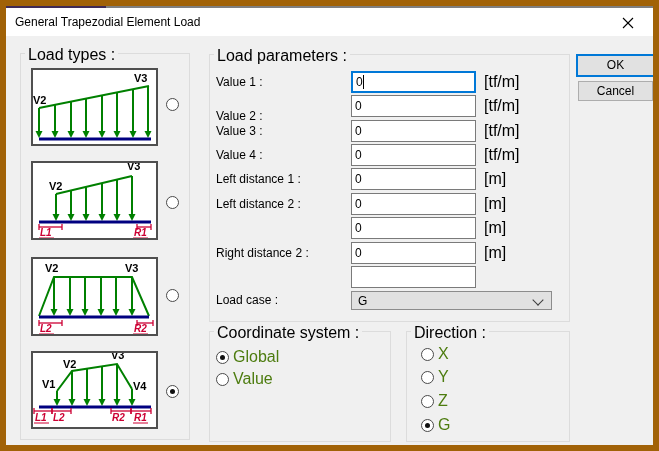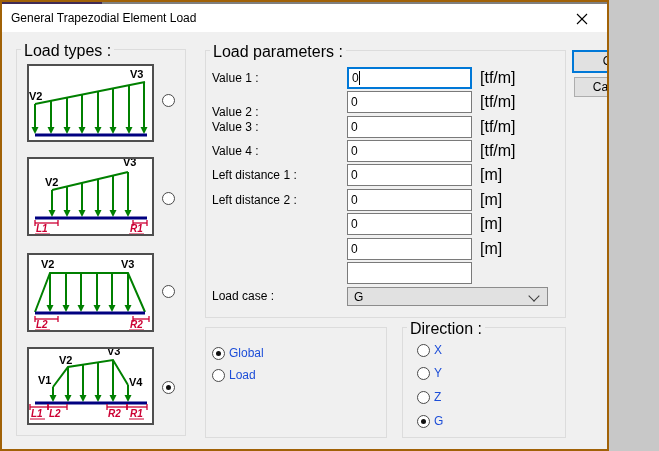--- a/index.html
+++ b/index.html
@@ -1,29 +1,29 @@
 <!DOCTYPE html>
 <html><head>
 <meta charset="utf-8">
 <style>
   html,body{margin:0;padding:0;background:#c8c8c8;}
-  .window{position:relative;width:609px;height:451px;background:#f0f0f0;
-    font-family:"Liberation Sans",sans-serif;border:2px solid #a16207;box-sizing:border-box;overflow:hidden;}
+  .window{position:relative;width:659px;height:451px;background:#f0f0f0;
+    font-family:"Liberation Sans",sans-serif;border:6px solid #a16207;box-sizing:border-box;overflow:hidden;}
   .strip{position:absolute;top:0;left:0;width:100%;height:2px;background:#7f7f7f;z-index:5}
   .strip-p{position:absolute;top:0;left:0;width:100px;height:2px;background:#3f2b56;z-index:6}
   .titlebar{position:absolute;left:0;top:2px;width:100%;height:28px;background:#ffffff;z-index:4}
   .title{position:absolute;left:9px;top:7px;font-size:12px;color:#000;white-space:nowrap}
   .close{position:absolute;right:16px;top:6px;width:18px;height:18px;cursor:pointer}
   .group{position:absolute;border:1px solid #dcdcdc;box-sizing:border-box}
   .glabel{position:absolute;font-size:16px;color:#000;background:#f0f0f0;padding:0 3px;z-index:3;white-space:nowrap}
   .diagram{position:absolute;left:25px;width:127px;background:#fff;border:2px solid #4f4f4f;box-sizing:border-box;cursor:pointer}
   .radio{position:absolute;width:13px;height:13px;border:1px solid #4a4a4a;border-radius:50%;
     background:#fff;box-sizing:border-box;cursor:pointer}
   .radio.on::after{content:"";position:absolute;left:3px;top:3px;width:5px;height:5px;border-radius:50%;background:#111}
-  .rlabel{position:absolute;font-size:12px;color:#1d4ed8;line-height:14px;cursor:default;white-space:nowrap}
+  .rlabel{position:absolute;font-size:16px;color:#4d7c0f;line-height:14px;cursor:default;white-space:nowrap}
   .flabel{position:absolute;left:210px;font-size:12px;color:#000;line-height:22px;white-space:nowrap}
   .field{position:absolute;left:345px;width:125px;height:22px;border:1px solid #7a7a7a;background:#fff;
     font-family:"Liberation Sans",sans-serif;font-size:12px;color:#000;padding:0 3px;box-sizing:border-box;outline:none}
   .field.focus{border:2px solid #0078d7}
   .caret{position:absolute;left:357px;top:69px;width:1px;height:14px;background:#000}
   .unit{position:absolute;left:478px;font-size:16px;color:#000;line-height:22px;white-space:nowrap}
   .dd{position:absolute;left:345px;top:285px;width:201px;height:19px;border:1px solid #8c8c8c;
     background:#e1e1e1;box-sizing:border-box;cursor:pointer}
   .dd-text{position:absolute;left:6px;top:2px;font-size:12px;color:#000}
   .dd-arrow{position:absolute;right:9px;top:4px;width:7px;height:7px;
@@ -199,36 +199,38 @@
   <input class="field" style="top: 162px;" value="0">
   <span class="unit" style="top:162px">[m]</span>
 
   <span class="flabel" style="top:187px">Left distance 2 :</span>
   <input class="field" style="top: 187px;" value="0">
   <span class="unit" style="top:187px">[m]</span>
 
   <input class="field" style="top: 211px;" value="0">
   <span class="unit" style="top:211px">[m]</span>
 
+  <span class="flabel" style="top:236px">Right distance 2 :</span>
   <input class="field" style="top: 236px;" value="0">
   <span class="unit" style="top:236px">[m]</span>
 
   <input class="field" style="top: 260px;" value="">
 
   <span class="flabel" style="top:283px">Load case :</span>
   <div class="dd">
     <span class="dd-text">G</span>
     <span class="dd-arrow"></span>
   </div>
 
   <div class="group" style="left:203px;top:325px;width:182px;height:111px"></div>
+  <span class="glabel" style="left:208px;top:318px">Coordinate system :</span>
   <div class="radio on" style="left:210px;top:345px"></div>
   <span class="rlabel" style="left:227px;top:344px">Global</span>
   <div class="radio" style="left:210px;top:367px"></div>
-  <span class="rlabel" style="left:227px;top:366px">Load</span>
+  <span class="rlabel" style="left:227px;top:366px">Value</span>
 
   <div class="group" style="left:400px;top:325px;width:164px;height:111px"></div>
   <span class="glabel" style="left:405px;top:318px">Direction :</span>
   <div class="radio" style="left:415px;top:342px"></div>
   <span class="rlabel" style="left:432px;top:341px">X</span>
   <div class="radio" style="left:415px;top:365px"></div>
   <span class="rlabel" style="left:432px;top:364px">Y</span>
   <div class="radio" style="left:415px;top:389px"></div>
   <span class="rlabel" style="left:432px;top:388px">Z</span>
   <div class="radio on" style="left:415px;top:413px"></div>

